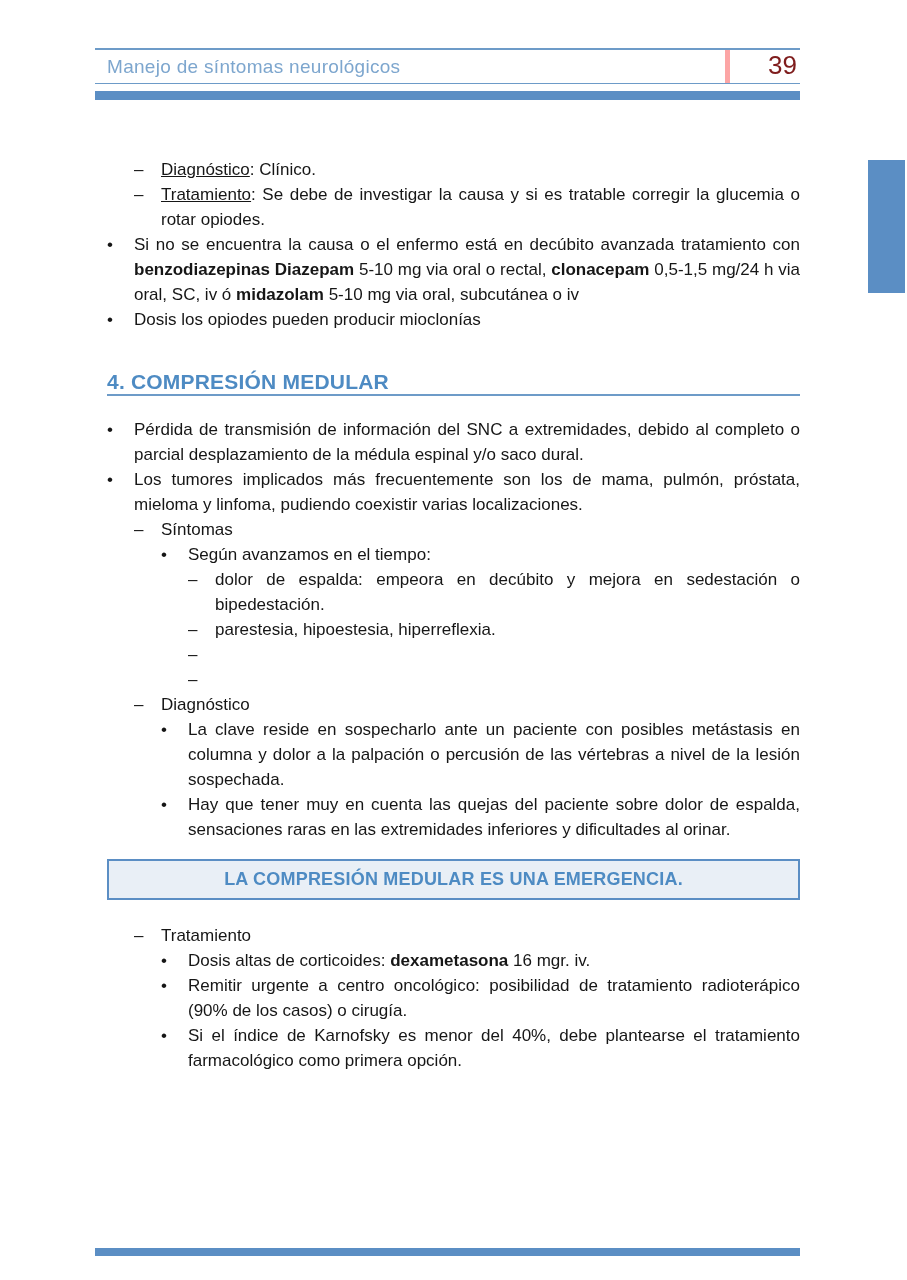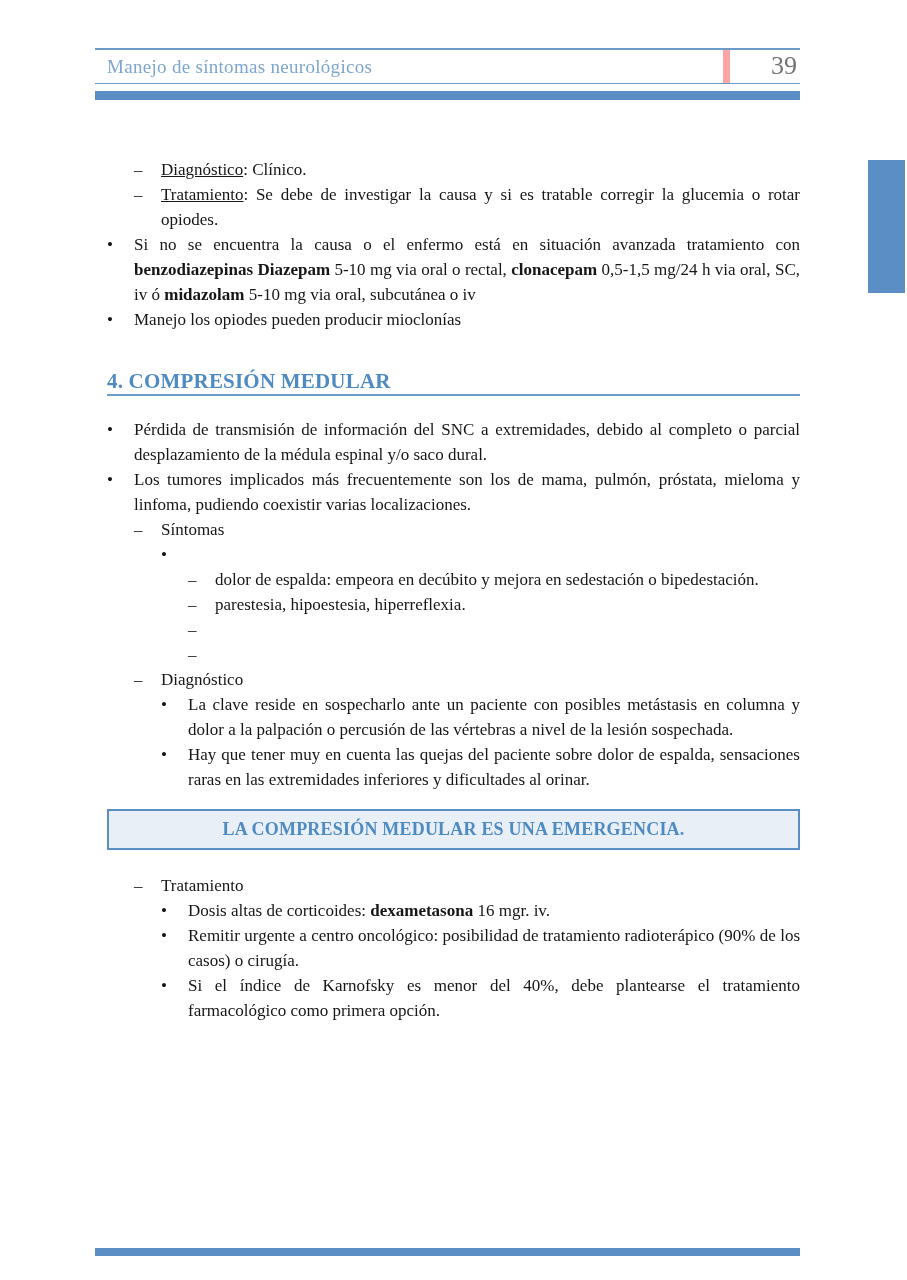--- a/index.html
+++ b/index.html
@@ -1,40 +1,40 @@
 <!DOCTYPE html>
 <html><head>
 <meta charset="utf-8">
 <style>
   html,body { margin:0; padding:0; background:#ffffff; }
   .page {
     position:relative;
     width:907px; height:1280px;
     background:#ffffff;
-    font-family:Liberation Serif, serif;
+    font-family:Liberation Sans, sans-serif;
     color:#161616;
     overflow:hidden;
   }
 
   
   .hdr { position:absolute; left:95px; top:48px; width:705px; }
   .hdr-row {
     display:flex; align-items:stretch; height:33px;
     border-top:2px solid #6d9bc8;
     border-bottom:1px solid #6d9bc8;
   }
   .hdr-title {
     flex:1 1 auto; padding-left:12px;
     font-size:19px; line-height:33px; letter-spacing:0.3px;
     color:#7da6ce; white-space:nowrap;
   }
   .hdr-num {
-    flex:0 0 67px; border-left:7px solid #fca5a5;
+    flex:0 0 67px; border-left:5px solid #fca5a5;
     text-align:right; padding-right:3px;
-    font-size:26px; line-height:31px; color:#737373;
+    font-size:26px; line-height:31px; color:#7f1d1d;
   }
   .thick-bar { height:9px; background:#5b8ec4; margin-top:7px; }
 
   
   .side-tab { position:absolute; right:2px; top:160px; width:37px; height:133px; background:#5b8ec4; }
   .bottom-bar { position:absolute; left:95px; top:1248px; width:705px; height:8px; background:#5b8ec4; }
 
   
   .content { position:absolute; left:95px; top:157px; width:705px; font-size:17px; line-height:25px; }
 
@@ -93,27 +93,27 @@
     <div class="row l2">
       <span class="m">–</span>
       <div class="txt">
         <span class="u">Tratamiento</span><span>: Se debe de investigar la causa y si es tratable corregir la glucemia o rotar opiodes.</span>
       </div>
     </div>
 
     <div class="row l1">
       <span class="m">•</span>
       <div class="txt">
-        <span>Si no se encuentra la causa o el enfermo está en situación avanzada tratamiento con </span><span class="b">benzodiazepinas Diazepam</span><span> 5-10 mg via oral o rectal, </span><span class="b">clonacepam</span><span> 0,5-1,5 mg/24 h via oral, SC, iv ó </span><span class="b">midazolam</span><span> 5-10 mg via oral, subcutánea o iv</span>
+        <span>Si no se encuentra la causa o el enfermo está en decúbito avanzada tratamiento con </span><span class="b">benzodiazepinas Diazepam</span><span> 5-10 mg via oral o rectal, </span><span class="b">clonacepam</span><span> 0,5-1,5 mg/24 h via oral, SC, iv ó </span><span class="b">midazolam</span><span> 5-10 mg via oral, subcutánea o iv</span>
       </div>
     </div>
 
     <div class="row l1">
       <span class="m">•</span>
-      <div class="txt">Manejo los opiodes pueden producir mioclonías</div>
+      <div class="txt">Dosis los opiodes pueden producir mioclonías</div>
     </div>
 
     <div class="section-heading">4. COMPRESIÓN MEDULAR</div>
 
     <div class="row l1">
       <span class="m">•</span>
       <div class="txt">Pérdida de transmisión de información del SNC a extremidades, debido al completo o parcial desplazamiento de la médula espinal y/o saco dural.</div>
     </div>
 
     <div class="row l1">
@@ -121,20 +121,21 @@
       <div class="txt">Los tumores implicados más frecuentemente son los de mama, pulmón, próstata, mieloma y linfoma, pudiendo coexistir varias localizaciones.</div>
     </div>
 
     <div class="row l2">
       <span class="m">–</span>
       <div class="txt">Síntomas</div>
     </div>
 
     <div class="row l3">
       <span class="m">•</span>
+      <div class="txt">Según avanzamos en el tiempo:</div>
     </div>
 
     <div class="row l4">
       <span class="m">–</span>
       <div class="txt">dolor de espalda: empeora en decúbito y mejora en sedestación o bipedestación.</div>
     </div>
 
     <div class="row l4">
       <span class="m">–</span>
       <div class="txt">parestesia, hipoestesia, hiperreflexia.</div>

